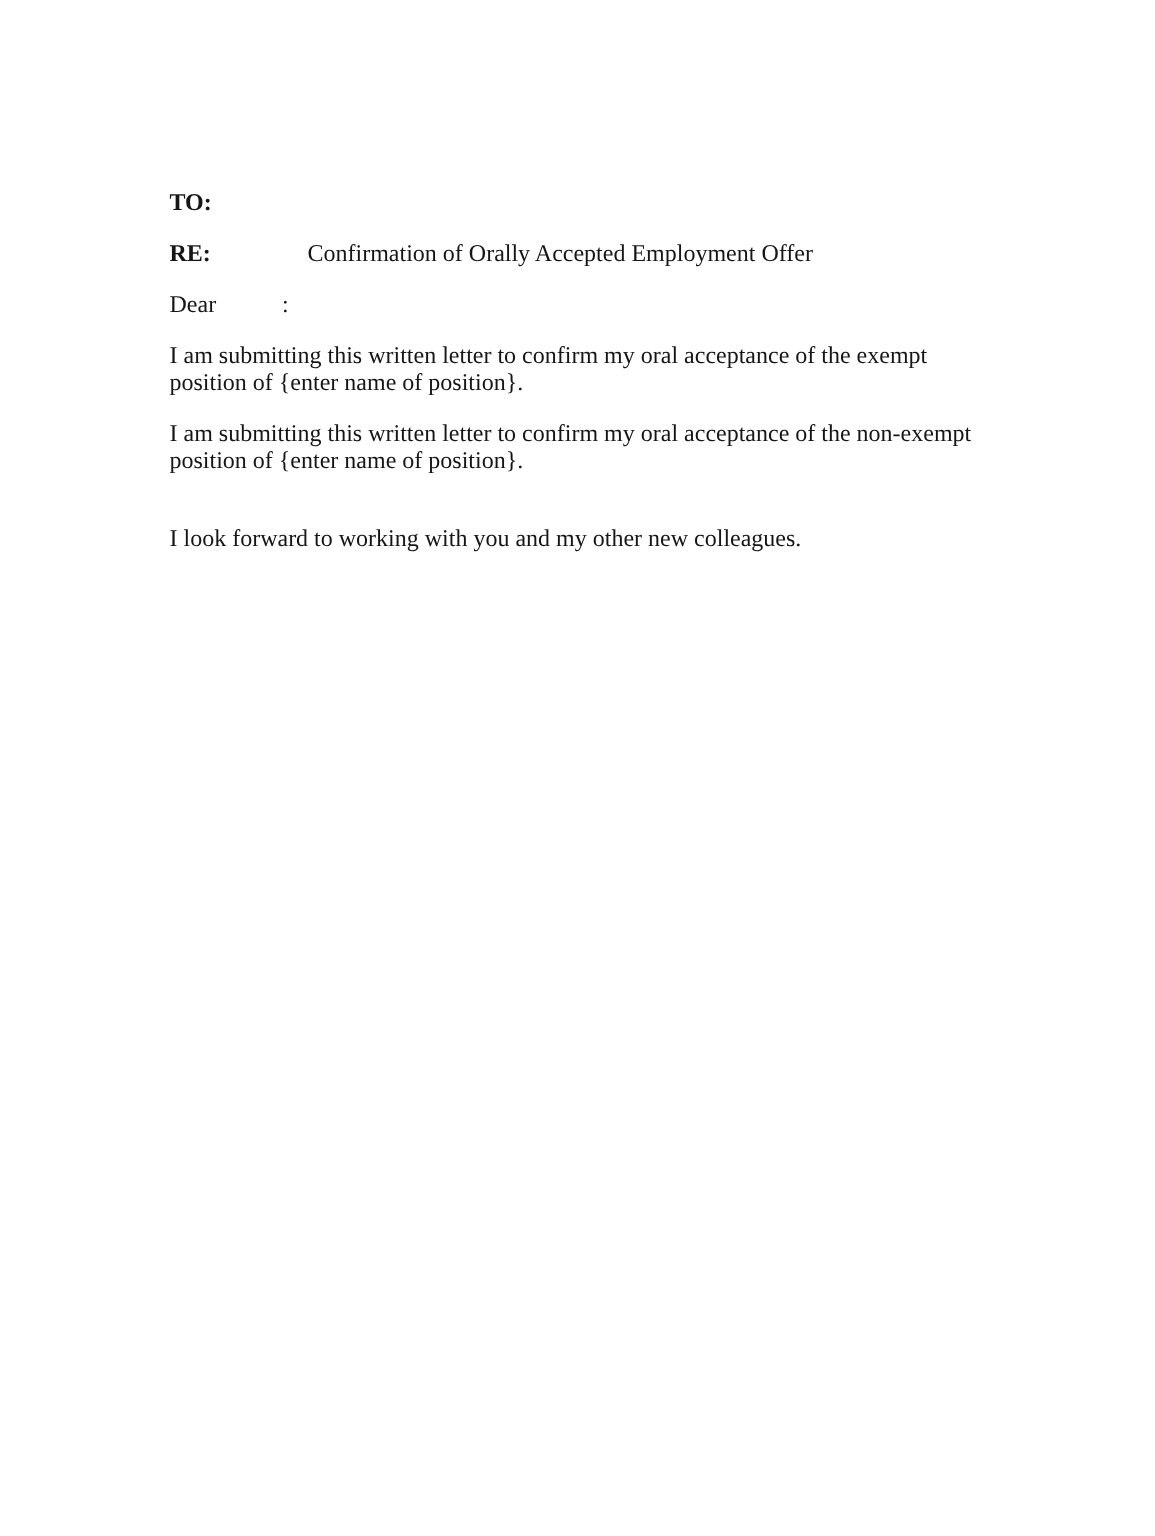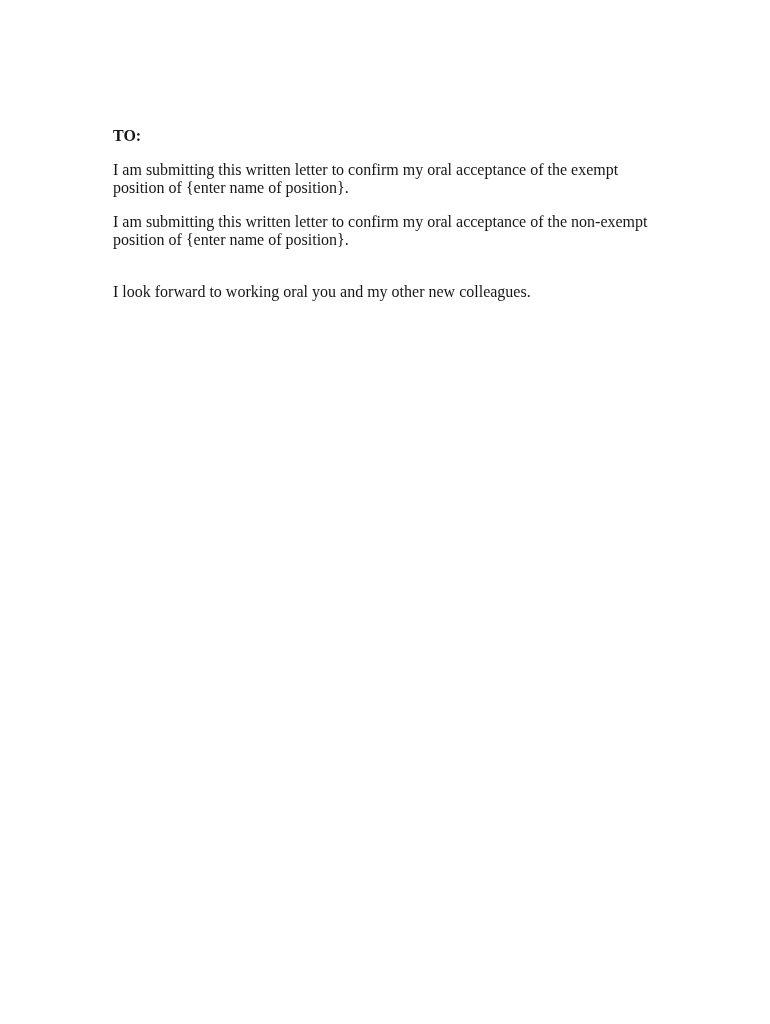--- a/index.html
+++ b/index.html
@@ -53,25 +53,31 @@
 <body>
 
 <div class="page">
   <div class="content">
 
     <p>
       <span class="b">TO:</span>
     </p>
 
 
+    <p>
+      <span class="re-label">RE:</span><span>Confirmation of Orally Accepted Employment Offer</span>
+    </p>
 
 
+    <p>
+      <span class="dear">Dear</span><span>:</span>
+    </p>
 
     <p>I am submitting this written letter to confirm my oral acceptance of the exempt position of {enter name of position}.</p>
 
 
     <p class="sp-lg">I am submitting this written letter to confirm my oral acceptance of the non-exempt position of {enter name of position}.</p>
 
-    <p class="sp-lg">I look forward to working oral you and my other new colleagues.</p>
+    <p class="sp-lg">I look forward to working with you and my other new colleagues.</p>
 
 
   </div>
 </div>
 
 </body></html>

